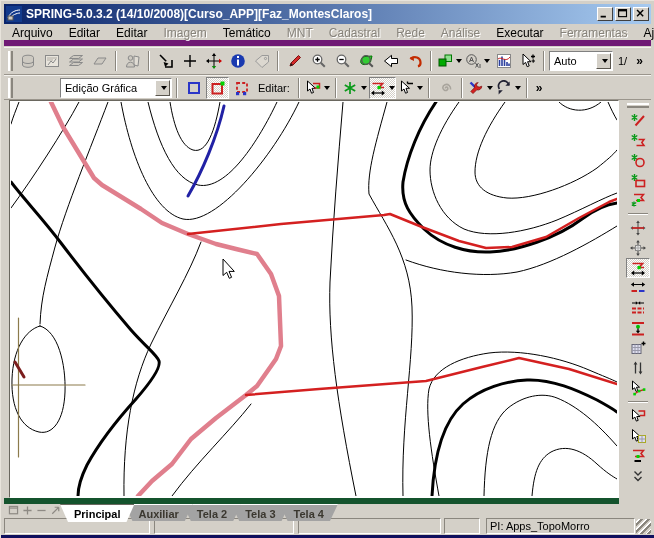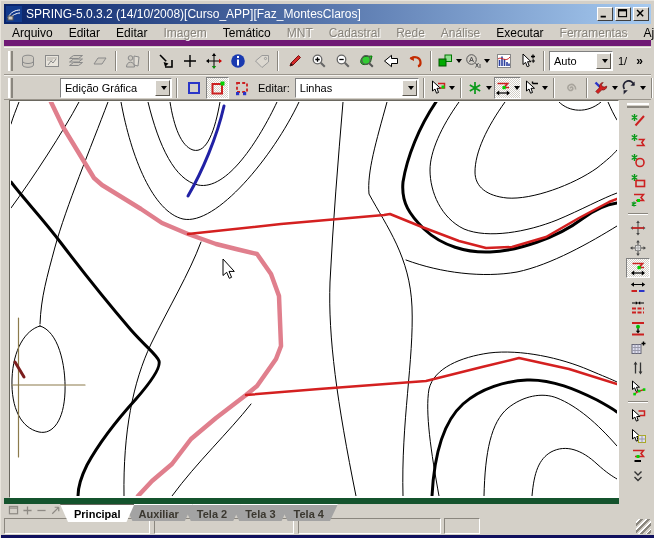--- a/index.html
+++ b/index.html
@@ -7,21 +7,21 @@
   .window{
     position:relative;width:654px;height:538px;background:#d4d0c8;
     font-family:"Liberation Sans",sans-serif;overflow:hidden;
     border-left:1px solid #e8e4dc;border-top:1px solid #e8e4dc;
   }
   
   .titlebar{position:absolute;left:3px;top:3px;right:3px;height:20px;
     background:linear-gradient(to right,#0a246a,#a6caf0);
     display:flex;align-items:center;padding:0 2px;color:#fff;}
   .appicon{width:16px;height:16px;margin-right:4px;flex:0 0 auto;}
-  .titletext{font-size:12px;font-weight:normal;white-space:nowrap;flex:1;
+  .titletext{font-size:12px;font-weight:bold;white-space:nowrap;flex:1;
     letter-spacing:0px;}
   .tbtn{width:16px;height:14px;background:#d4d0c8;margin-left:2px;
     border:1px solid;border-color:#fff #404040 #404040 #fff;
     display:flex;align-items:center;justify-content:center;}
   
   .menubar{position:absolute;left:3px;top:24px;right:3px;height:21px;
     display:flex;align-items:center;font-size:12px;color:#000;
     border-bottom:6px solid #701a75;}
   .menu-item{padding:2px 8px;white-space:nowrap;}
   .menu-item.dis{color:#87837b;text-shadow:1px 1px 0 #ffffff;}
@@ -303,26 +303,20 @@
         </svg>
       </div>
       <div class="tb">
         <svg viewBox="0 0 16 16" width="16" height="16">
           <rect x="3" y="3" width="10" height="9" fill="none" stroke="#cc2020" stroke-width="1.8" stroke-dasharray="3 2.2"></rect>
           <rect x="2" y="12" width="3.2" height="3.2" fill="#2a35c8"></rect>
           <rect x="9" y="12" width="3.2" height="3.2" fill="#2a35c8"></rect>
         </svg>
       </div>
       <span class="tblabel">Editar:</span>
-      <div class="combo" style="width: 124px;">
-        <span class="combo-val">Linhas</span>
-        <div class="combo-btn">
-          <div class="ddarr"></div>
-        </div>
-      </div>
       <div class="sep"></div>
       <div class="tb">
         <svg viewBox="0 0 16 16" width="16" height="16">
           <path d="M2.5 1v10l2.5-2 1.5 4.2 2-.7L7 8.3h3.5z" fill="#fff" stroke="#000"></path>
           <path d="M8 3.5h6.5v4.5H9.5" fill="none" stroke="#cc2020" stroke-width="1.5"></path>
           <rect x="11.5" y="5.5" width="3" height="3" fill="#00d400"></rect>
         </svg>
         <div class="ddarr"></div>
       </div>
       <div class="sep"></div>
@@ -568,16 +562,17 @@
       <div class="tab" style="z-index: 3;">Auxiliar</div>
       <div class="tab" style="z-index: 2;">Tela 2</div>
       <div class="tab" style="z-index: 1;">Tela 3</div>
       <div class="tab" style="z-index: 1;">Tela 4</div>
     </div>
   <div class="statusbar" id="statusbar">
       <div class="spanel" style="width: 146px; margin-left: 0px;"></div>
       <div class="spanel" style="width: 140px; margin-left: 4px;"></div>
       <div class="spanel" style="width: 143px; margin-left: 4px;"></div>
       <div class="spanel" style="width: 36px; margin-left: 3px;"></div>
+      <div class="spanel" style="width: 149px; margin-left: 6px;">PI: Apps_TopoMorro</div>
       <div class="sizegrip"></div>
     </div>
   <div class="bottomstrip"></div>
 </div>
 
 </body></html>

